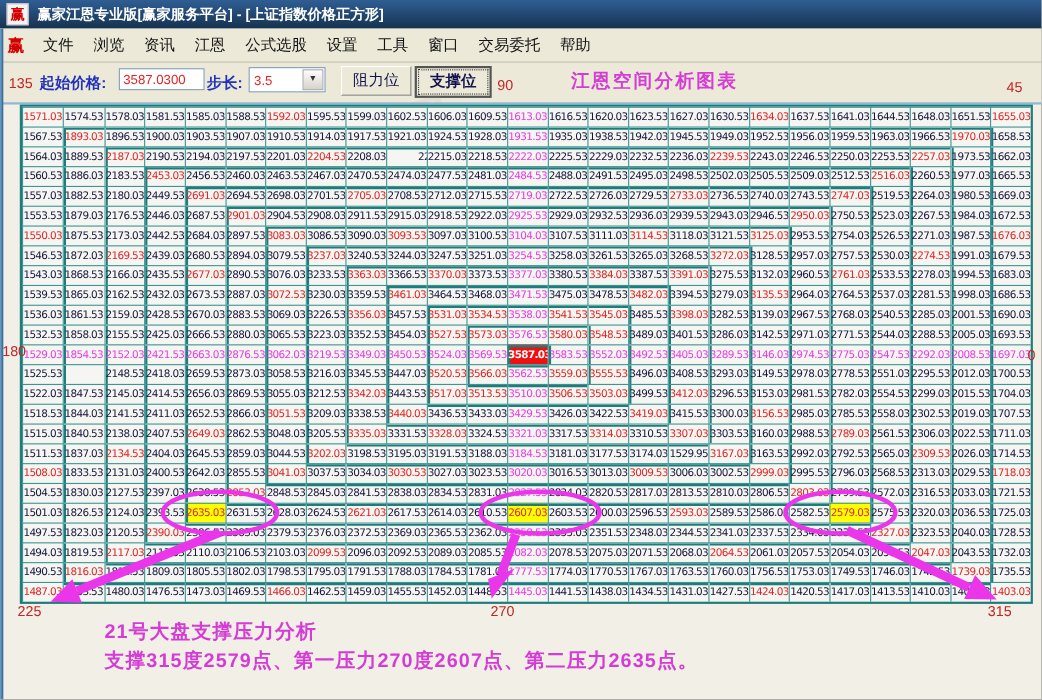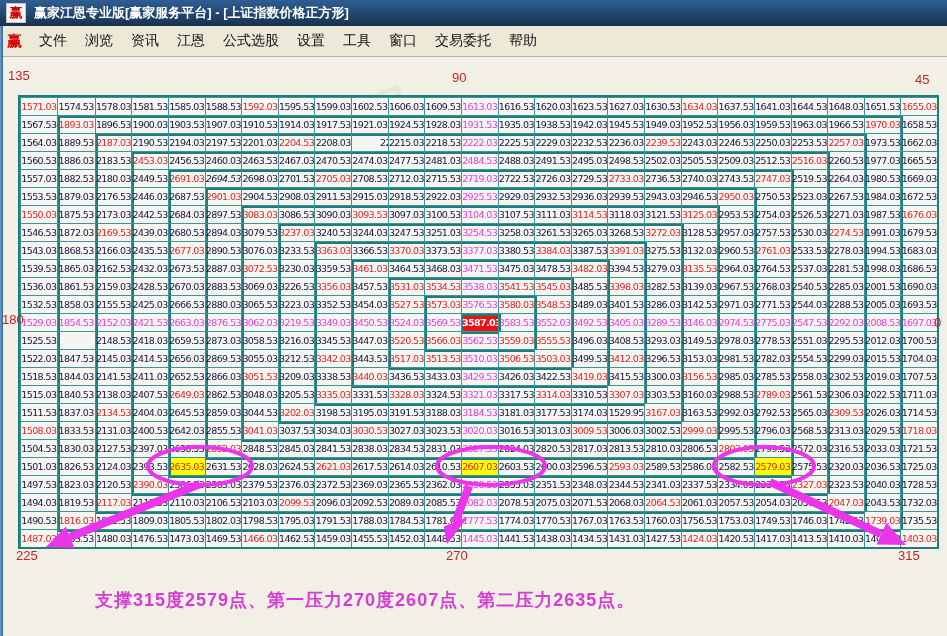--- a/index.html
+++ b/index.html
@@ -74,20 +74,32 @@
       <span class="menu-item">资讯</span>
       <span class="menu-item">江恩</span>
       <span class="menu-item">公式选股</span>
       <span class="menu-item">设置</span>
       <span class="menu-item">工具</span>
       <span class="menu-item">窗口</span>
       <span class="menu-item">交易委托</span>
       <span class="menu-item">帮助</span>
     </div>
 
+  <div id="toolbar">
+    <span class="tb-label" style="left:36px;top:10px;">起始价格:</span>
+    <input id="start-price-input" value="3587.0300" style="">
+    <span class="tb-label" style="left:188px;top:10px;">步长:</span>
+    <div id="step-select">
+      <span id="step-value">3.5</span>
+      <span id="step-arrow">▼</span>
+    </div>
+    <div class="tb-btn" id="btn-resist">阻力位</div>
+    <div class="tb-btn" id="btn-support">支撑位</div>
+    <span id="chart-title">江恩空间分析图表</span>
+  </div>
 
   <div id="left-border"></div>
 
   <div class="deg" style="left:8px;top:68px;">135</div>
   <div class="deg" style="left:452px;top:70px;">90</div>
   <div class="deg" style="left:915px;top:72px;">45</div>
   <div class="deg" style="left:2px;top:312px;">180</div>
   <div class="deg" style="left:934px;top:315px;">0</div>
   <div class="deg" style="left:16px;top:548px;">225</div>
   <div class="deg" style="left:446px;top:548px;">270</div>
@@ -197,21 +209,21 @@
       <div class="cell" style="box-shadow: rgb(29, 125, 125) 0px 2px 0px inset;">2512.53</div>
       <div class="cell red" style="box-shadow: rgb(29, 125, 125) 0px 2px 0px inset;">2516.03</div>
       <div class="cell" style="box-shadow: rgb(29, 125, 125) 2px 0px 0px inset;">2260.53</div>
       <div class="cell" style="box-shadow: rgb(29, 125, 125) 2px 0px 0px inset;">1977.03</div>
       <div class="cell" style="box-shadow: rgb(29, 125, 125) 2px 0px 0px inset;">1665.53</div>
       <div class="cell">1557.03</div>
       <div class="cell" style="box-shadow: rgb(29, 125, 125) 2px 0px 0px inset;">1882.53</div>
       <div class="cell" style="box-shadow: rgb(29, 125, 125) 2px 0px 0px inset;">2180.03</div>
       <div class="cell" style="box-shadow: rgb(29, 125, 125) 2px 0px 0px inset;">2449.53</div>
       <div class="cell red" style="box-shadow: rgb(29, 125, 125) 2px 0px 0px inset, rgb(29, 125, 125) 0px 2px 0px inset;">2691.03</div>
-      <div class="cell" style="box-shadow: rgb(29, 125, 125) 0px 2px 0px inset; font-style: italic;">2694.53</div>
+      <div class="cell" style="box-shadow: rgb(29, 125, 125) 0px 2px 0px inset;">2694.53</div>
       <div class="cell" style="box-shadow: rgb(29, 125, 125) 0px 2px 0px inset;">2698.03</div>
       <div class="cell" style="box-shadow: rgb(29, 125, 125) 0px 2px 0px inset;">2701.53</div>
       <div class="cell red" style="box-shadow: rgb(29, 125, 125) 0px 2px 0px inset;">2705.03</div>
       <div class="cell" style="box-shadow: rgb(29, 125, 125) 0px 2px 0px inset;">2708.53</div>
       <div class="cell" style="box-shadow: rgb(29, 125, 125) 0px 2px 0px inset;">2712.03</div>
       <div class="cell" style="box-shadow: rgb(29, 125, 125) 0px 2px 0px inset;">2715.53</div>
       <div class="cell magenta" style="box-shadow: rgb(29, 125, 125) 0px 2px 0px inset;">2719.03</div>
       <div class="cell" style="box-shadow: rgb(29, 125, 125) 0px 2px 0px inset;">2722.53</div>
       <div class="cell" style="box-shadow: rgb(29, 125, 125) 0px 2px 0px inset;">2726.03</div>
       <div class="cell" style="box-shadow: rgb(29, 125, 125) 0px 2px 0px inset;">2729.53</div>
@@ -731,15 +743,16 @@
       <ellipse cx="491" cy="466" rx="54" ry="19" fill="none" stroke="#ea35ea" stroke-width="4"></ellipse>
       <ellipse cx="764" cy="466" rx="50" ry="19" fill="none" stroke="#ea35ea" stroke-width="4"></ellipse>
       <line x1="200" y1="484" x2="70" y2="537" stroke="#ea35ea" stroke-width="8"></line>
       <polygon points="46,547 65.8,526.6 74.4,548" fill="#ea35ea"></polygon>
       <line x1="469" y1="486" x2="455" y2="523" stroke="#ea35ea" stroke-width="8"></line>
       <polygon points="447,544 443.7,526.4 467.9,516.9" fill="#ea35ea"></polygon>
       <line x1="770" y1="482" x2="881" y2="534" stroke="#ea35ea" stroke-width="8"></line>
       <polygon points="906,545 876.5,544.6 886.5,522.8" fill="#ea35ea"></polygon>
     </svg>
 
+  <div class="anno" style="left:95px;top:562px;">21号大盘支撑压力分析</div>
   <div class="anno" style="left:95px;top:588px;">支撑315度2579点、第一压力270度2607点、第二压力2635点。</div>
 
 </div>
 
 </body></html>

